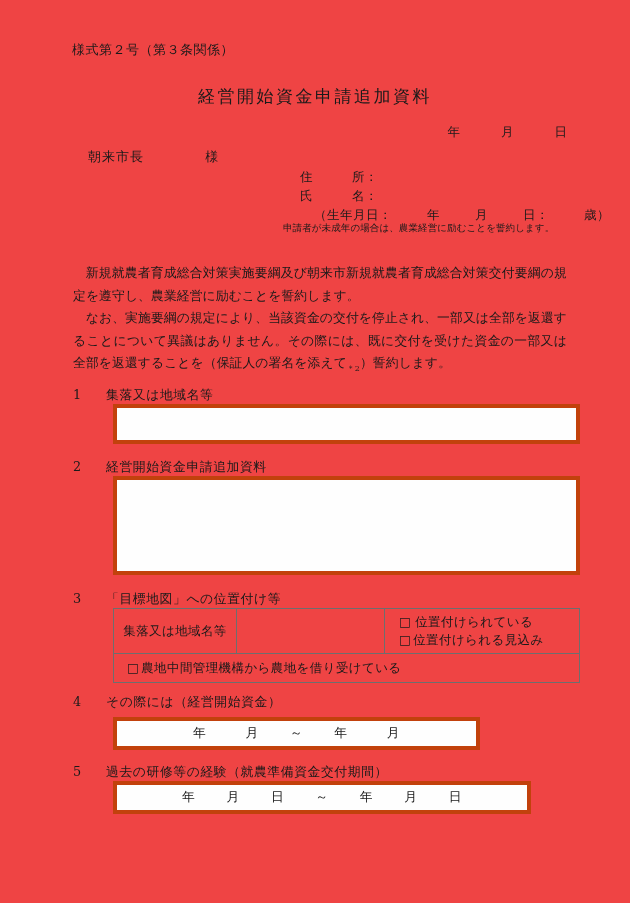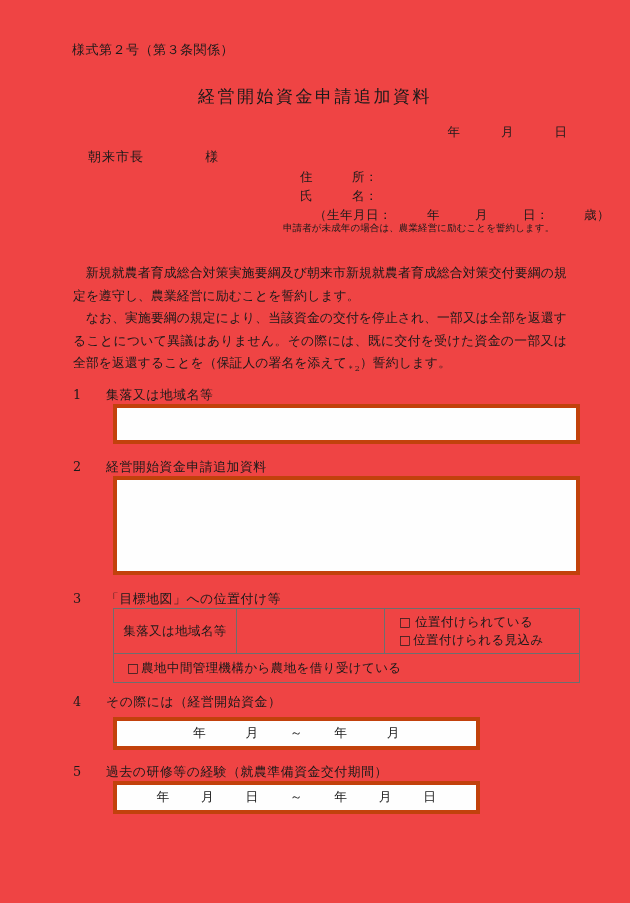--- a/index.html
+++ b/index.html
@@ -272,21 +272,21 @@
       <span class="s2"></span>
       <span>年</span>
       <span class="s1"></span>
       <span>月</span>
     </span>
   </div>
 
   <div class="section-label" style="left:73px; top:764px;">
     <span class="num">5</span><span>過去の研修等の経験（就農準備資金交付期間）</span>
   </div>
-  <div class="field-box" style="left:113px; top:781px; width:367px; height:33px; display:flex; align-items:center; justify-content:center;">
+  <div class="field-box" style="left:113px; top:781px; width:418px; height:33px; display:flex; align-items:center; justify-content:center;">
     <span class="inline-date">
       <span>年</span>
       <span class="s3"></span>
       <span>月</span>
       <span class="s3"></span>
       <span>日</span>
       <span class="s3"></span>
       <span>～</span>
       <span class="s3"></span>
       <span>年</span>

